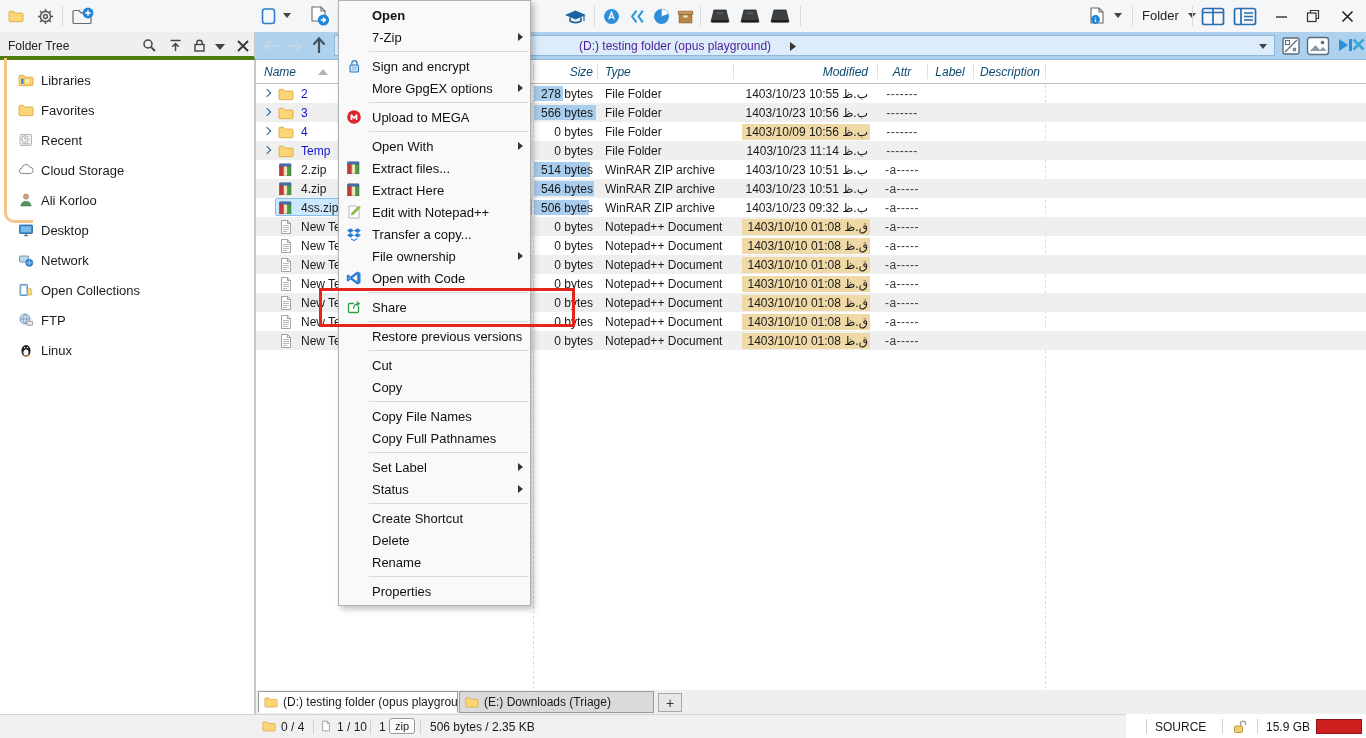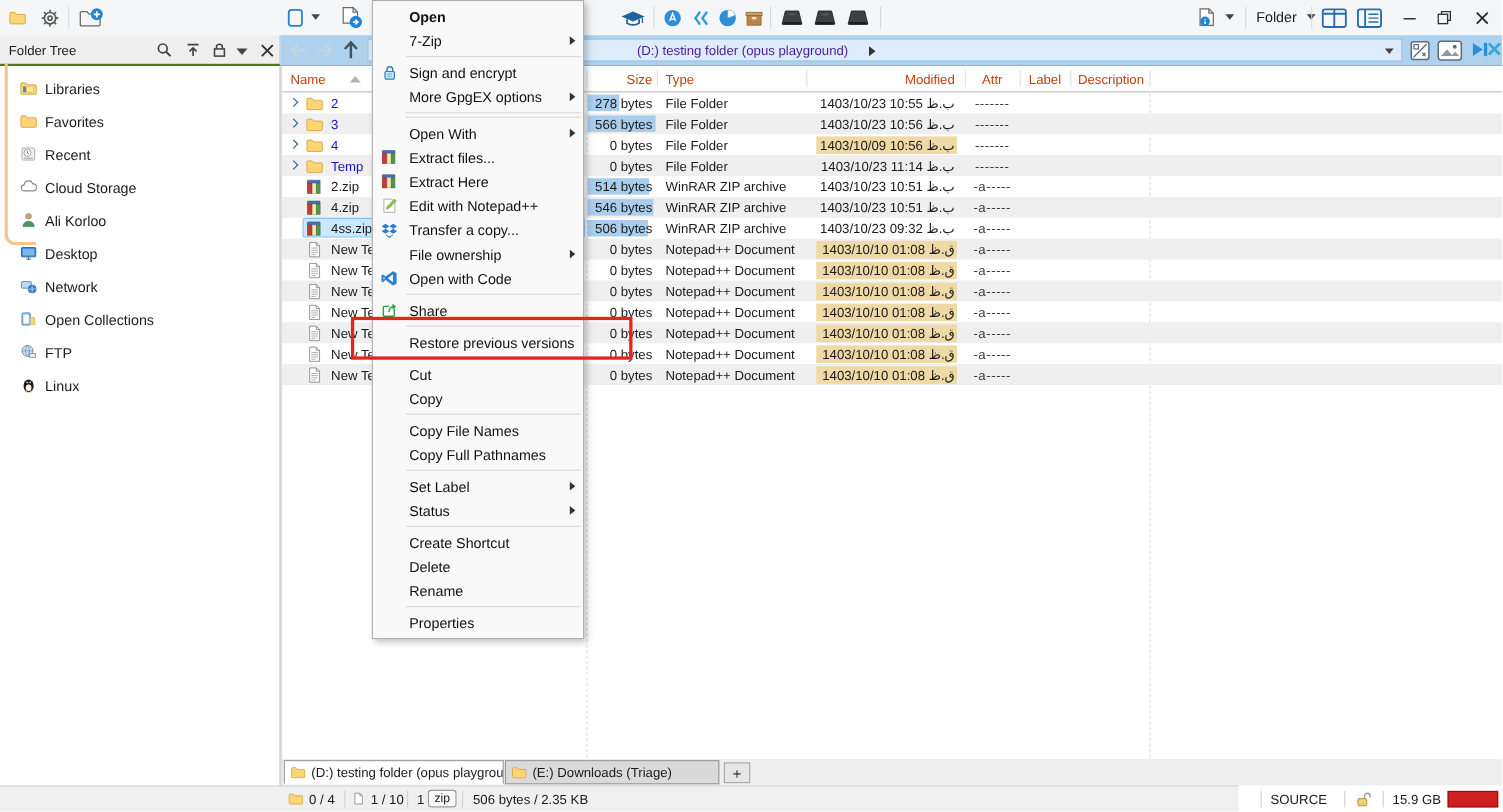--- a/index.html
+++ b/index.html
@@ -4,36 +4,36 @@
 <style>
   html,body{margin:0;padding:0;background:#fff;}
   #app{position:relative;width:1366px;height:738px;font-family:"Liberation Sans",sans-serif;
        font-size:12px;color:#1a1a1a;overflow:hidden;background:#fff;-webkit-font-smoothing:antialiased;}
   .abs{position:absolute;}
   
   .titlebar{left:0;top:0;width:1366px;height:32px;background:#f5f6f7;}
   .tb-sep{width:1px;height:20px;background:#d9d9d9;top:6px;}
   .tb-btn{display:flex;align-items:center;justify-content:center;}
   
-  .tree-header{left:0;top:32px;width:255px;height:28px;background:#efefef;border-bottom:2px solid #4d7c0f;border-right:1px solid #c8c8c8;box-sizing:border-box;}
+  .tree-header{left:0;top:32px;width:255px;height:28px;background:#efefef;border-bottom:4px solid #4d7c0f;border-right:1px solid #c8c8c8;box-sizing:border-box;}
   .tree-title{left:8px;top:7px;font-size:12px;color:#222;}
   .nav-strip{left:255px;top:32px;width:1111px;height:28px;background:#aed2ed;border-bottom:1px solid #8fb9dc;box-sizing:border-box;}
   .addr-field{left:79px;top:3px;width:941px;height:21px;background:#dcecfa;border:1px solid #8cb8dc;box-sizing:border-box;}
   .addr-text{left:244px;top:3px;font-size:12px;color:#4c1d95;white-space:pre;}
   
   .sidebar{left:0;top:60px;width:255px;height:654px;background:#fff;border-right:1px solid #c8c8c8;box-sizing:border-box;}
   .tree-item{left:0;width:254px;height:28px;display:flex;align-items:center;cursor:default;}
   .tree-item .ticon{position:absolute;left:18px;width:16px;height:16px;}
   .tree-item .tlabel{position:absolute;left:41px;font-size:13px;color:#1c1c1c;white-space:nowrap;}
   .tree-line{left:4px;top:-2px;width:26px;height:162px;border-left:3px solid #f6c38b;border-bottom:3px solid #f6c38b;border-bottom-left-radius:10px;}
   
   .filepane{left:256px;top:60px;width:1110px;height:630px;background:#fff;overflow:hidden;}
   .flhead{left:0;top:0;width:1110px;height:24px;background:#fff;border-bottom:1px solid #bdbdbd;box-sizing:border-box;}
   .hsep{position:absolute;top:4px;width:1px;height:15px;background:#e0e0e0;}
-  .hlabel{position:absolute;top:5px;font-size:12px;color:#c2410c;}
+  .hlabel{position:absolute;top:5px;font-size:12px;color:#0c4a6e;font-style:italic;}
   .coldash{position:absolute;top:25px;width:0;height:604px;border-left:1px dashed #dcdcdc;}
   .frow{position:absolute;left:0;width:1110px;height:19px;}
   .frow.stripe{background:#efefef;}
   .chev{position:absolute;left:8px;top:6px;width:5px;height:5px;border-right:1.6px solid #2a5f8a;border-bottom:1.6px solid #2a5f8a;transform:rotate(-45deg);}
   .ficon{position:absolute;left:22px;top:1.5px;width:16px;height:16px;}
   .fname{position:absolute;left:45px;top:3px;font-size:12px;white-space:nowrap;}
   .fname.folder{color:#1414c8;}
   .nsel{position:absolute;left:19px;top:0px;width:257px;height:18px;background:#cce8ff;border:1px solid #86c1ee;border-radius:2px;box-sizing:border-box;}
   .sizebar{position:absolute;left:278px;top:2px;height:15px;background:#a9cdec;}
   .fsize{position:absolute;left:277px;top:3px;width:60px;text-align:right;font-size:12px;}
@@ -639,20 +639,29 @@
             <path d="M6 9.3h4.5M6 11.3h4.5" stroke="#6ea7d4" stroke-width=".8"></path>
           </svg>
         </span>
         <span class="mlabel">Sign and encrypt</span>
       </div>
       <div class="mitem">
         <span class="mlabel">More GpgEX options</span>
         <span class="marrow"></span>
       </div>
       <div class="msep"></div>
+      <div class="mitem">
+        <span class="micon">
+          <svg width="16" height="16" viewBox="0 0 16 16">
+            <circle cx="8" cy="8" r="6.8" fill="#d9262e"></circle>
+            <path d="M4.6 11V5.6h1.5L8 8l1.9-2.4h1.5V11H9.7V8.2L8 10.3 6.3 8.2V11z" fill="#fff"></path>
+          </svg>
+        </span>
+        <span class="mlabel">Upload to MEGA</span>
+      </div>
       <div class="msep"></div>
       <div class="mitem">
         <span class="mlabel">Open With</span>
         <span class="marrow"></span>
       </div>
       <div class="mitem">
         <span class="micon">
           <svg width="16" height="16" viewBox="0 0 16 16">
             <rect x="1.5" y="1.8" width="11.5" height="2.6" rx=".5" fill="#4a6fb5" stroke="#2f4a80" stroke-width=".5"></rect>
             <rect x="1.5" y="4.6" width="4.1" height="9.2" fill="#c23b34" stroke="#8f241f" stroke-width=".5"></rect>

